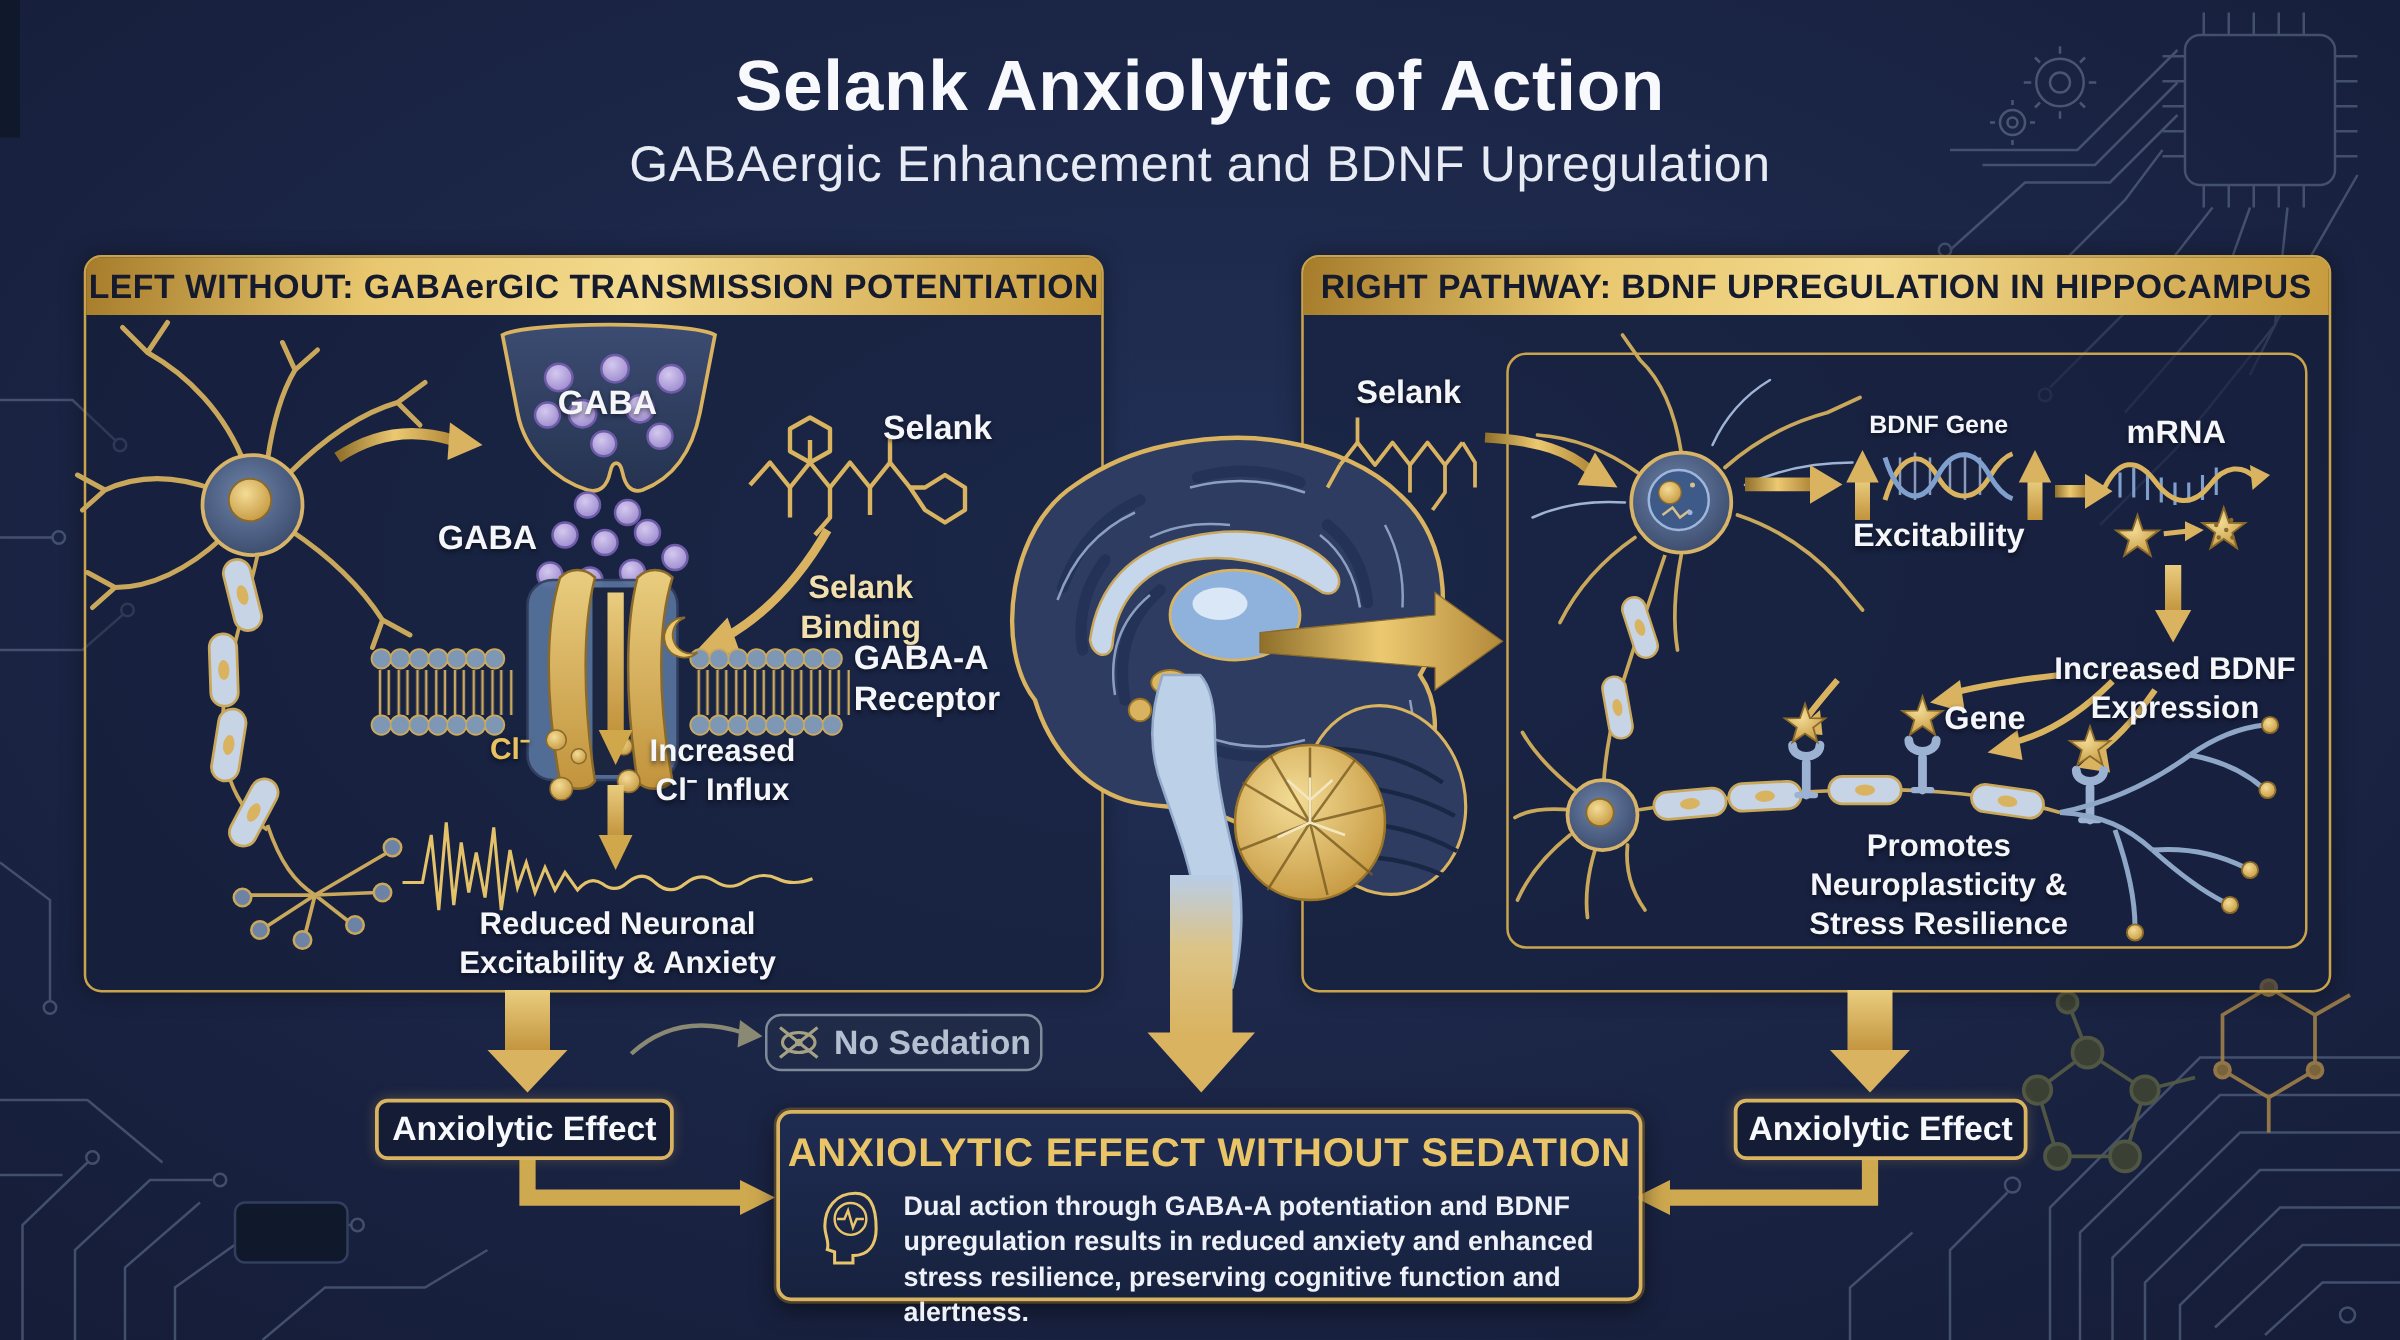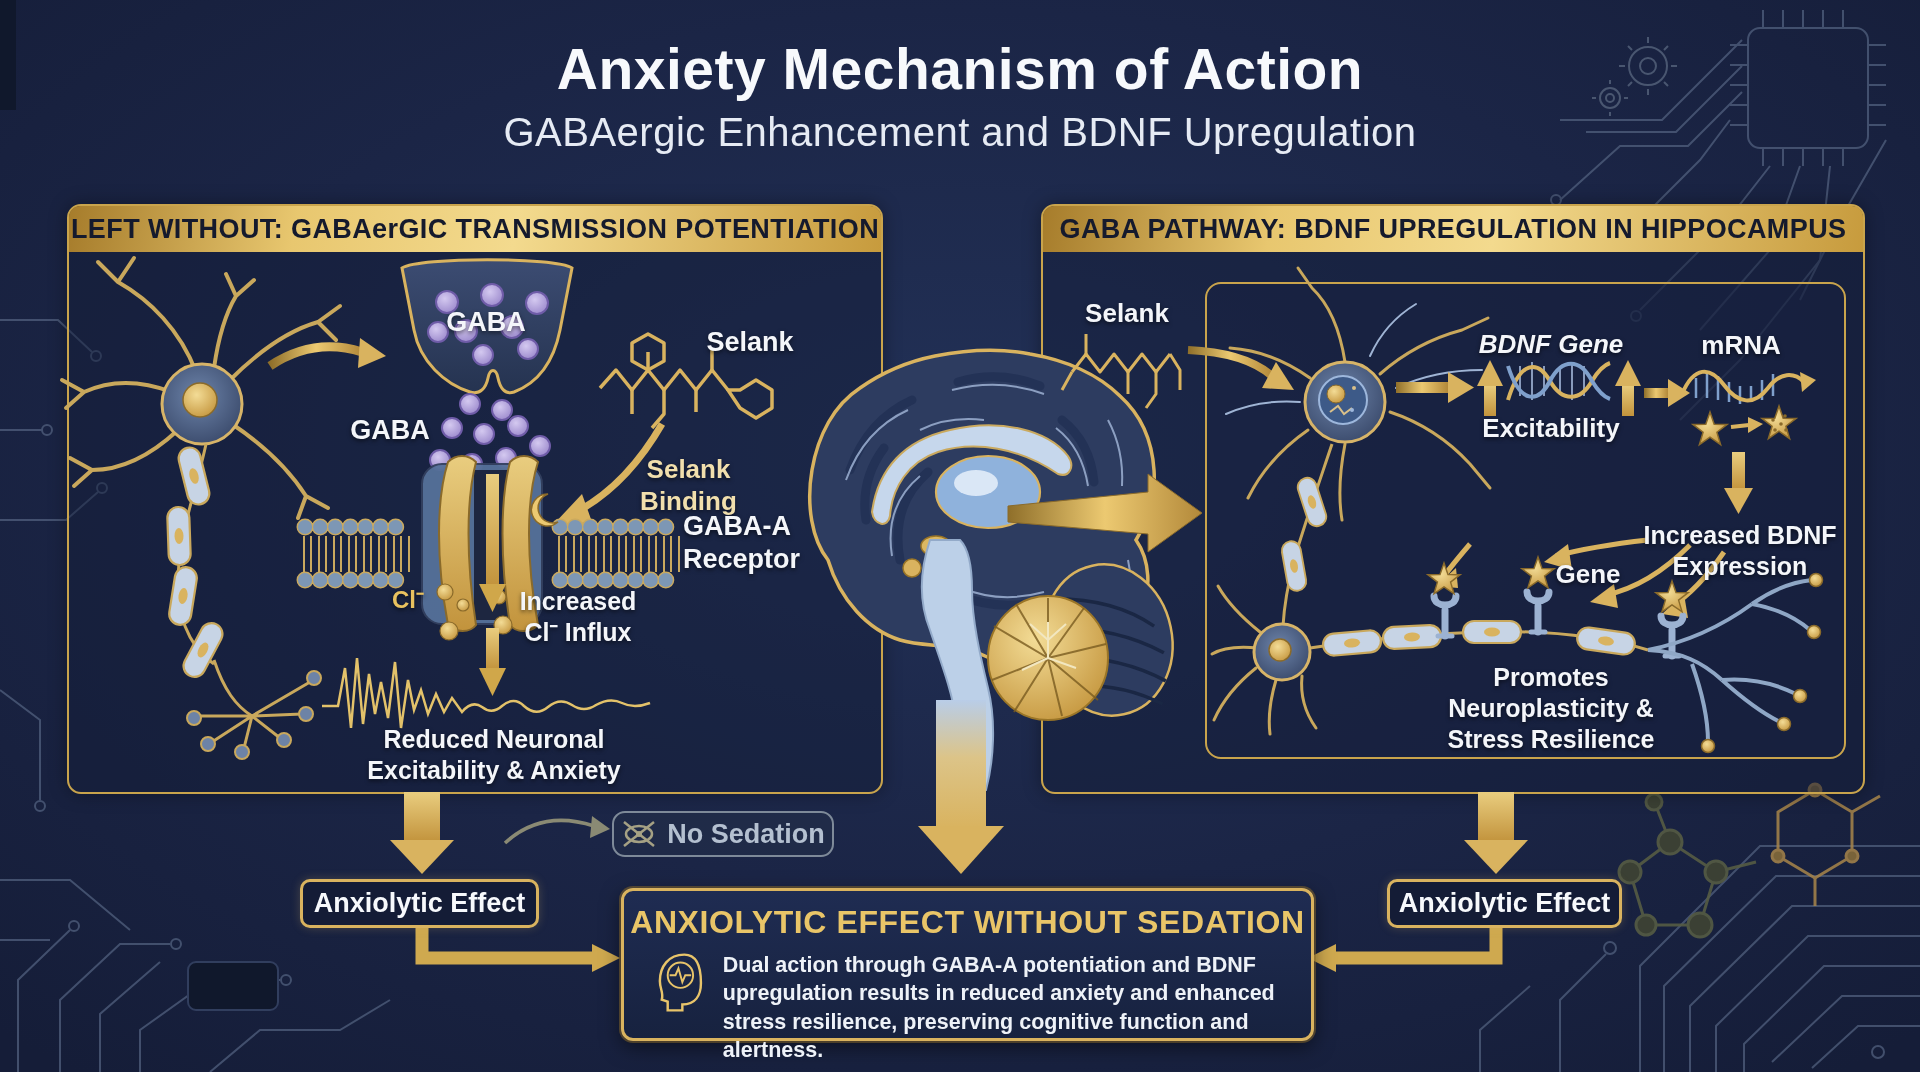--- a/index.html
+++ b/index.html
@@ -126,28 +126,28 @@
       <circle cx="1815" cy="790" r="6" fill="#8a6f3a"></circle>
         <circle cx="1852" cy="856" r="6" fill="#8a6f3a"></circle>
       <circle cx="1778" cy="856" r="6" fill="#8a6f3a"></circle>
         <path d="M1815,878 V906 M1852,812 L1880,796"></path>
     </g>
 
     <rect x="188" y="962" width="90" height="48" rx="8" fill="#10182c" stroke="#313e5e" stroke-width="2"></rect>
     <rect x="0" y="0" width="16" height="110" fill="#10182c"></rect>
   </svg>
 
-  <div class="abs title">Anxiety Mechanism of Action</div>
+  <div class="abs title">Selank Anxiolytic of Action</div>
   <div class="abs subtitle">GABAergic Enhancement and BDNF Upregulation</div>
 
   <div class="abs panel" style="left:67px;top:204px;width:812px;height:586px;">
     <div class="panel-header">LEFT WITHOUT: GABAerGIC TRANSMISSION POTENTIATION</div>
   </div>
   <div class="abs panel" style="left:1041px;top:204px;width:820px;height:586px;">
-    <div class="panel-header">GABA PATHWAY: BDNF UPREGULATION IN HIPPOCAMPUS</div>
+    <div class="panel-header">RIGHT PATHWAY: BDNF UPREGULATION IN HIPPOCAMPUS</div>
   </div>
   <div class="abs innerbox" style="left:1205px;top:282px;width:637px;height:473px;"></div>
 
   <svg class="art" width="1920" height="1072">
     <defs>
       <linearGradient id="goldH" x1="0" y1="0" x2="1" y2="0">
         <stop offset="0" stop-color="#8f6f2a"></stop>
           <stop offset=".5" stop-color="#ecc971"></stop>
           <stop offset="1" stop-color="#b3893a"></stop>
       </linearGradient>
@@ -522,21 +522,21 @@
   <div class="abs lbl" style="left:436px;top:306px;width:100px;font-size:27px;">GABA</div>
   <div class="abs lbl" style="left:330px;top:414px;width:120px;font-size:27px;">GABA</div>
   <div class="abs lbl" style="left:690px;top:326px;width:120px;font-size:27px;">Selank</div>
   <div class="abs lbl gold-lbl" style="left:596px;top:453px;width:185px;font-size:26px;">Selank Binding</div>
   <div class="abs lbl" style="left:683px;top:510px;width:135px;font-size:27px;text-align:left;">GABA-A Receptor</div>
   <div class="abs lbl amber" style="left:378px;top:585px;width:60px;font-size:24px;">Cl⁻</div>
   <div class="abs lbl" style="left:503px;top:586px;width:150px;font-size:25px;">Increased Cl⁻ Influx</div>
   <div class="abs lbl" style="left:364px;top:724px;width:260px;font-size:25px;">Reduced Neuronal Excitability &amp; Anxiety</div>
 
   <div class="abs lbl" style="left:1062px;top:297px;width:130px;font-size:26px;">Selank</div>
-  <div class="abs lbl" style="left:1461px;top:328px;width:180px;font-size:26px;font-style:italic;">BDNF Gene</div>
+  <div class="abs lbl" style="left:1461px;top:328px;width:180px;font-size:20px;">BDNF Gene</div>
   <div class="abs lbl" style="left:1451px;top:412px;width:200px;font-size:26px;">Excitability</div>
   <div class="abs lbl" style="left:1681px;top:329px;width:120px;font-size:26px;">mRNA</div>
   <div class="abs lbl" style="left:1638px;top:520px;width:204px;font-size:25px;">Increased BDNF Expression</div>
   <div class="abs lbl" style="left:1543px;top:558px;width:90px;font-size:26px;">Gene</div>
   <div class="abs badge" style="left:612px;top:811px;width:218px;height:42px;">
     <svg width="36" height="28" viewBox="0 0 36 28">
       <ellipse cx="18" cy="14" rx="13" ry="8" stroke="#a5a184" stroke-width="2.5" fill="none"></ellipse>
       <circle cx="18" cy="14" r="3" fill="#a5a184"></circle>
       <path d="M3,26 L33,2 M3,2 L33,26" stroke="#a5a184" stroke-width="2.5"></path>
     </svg>

